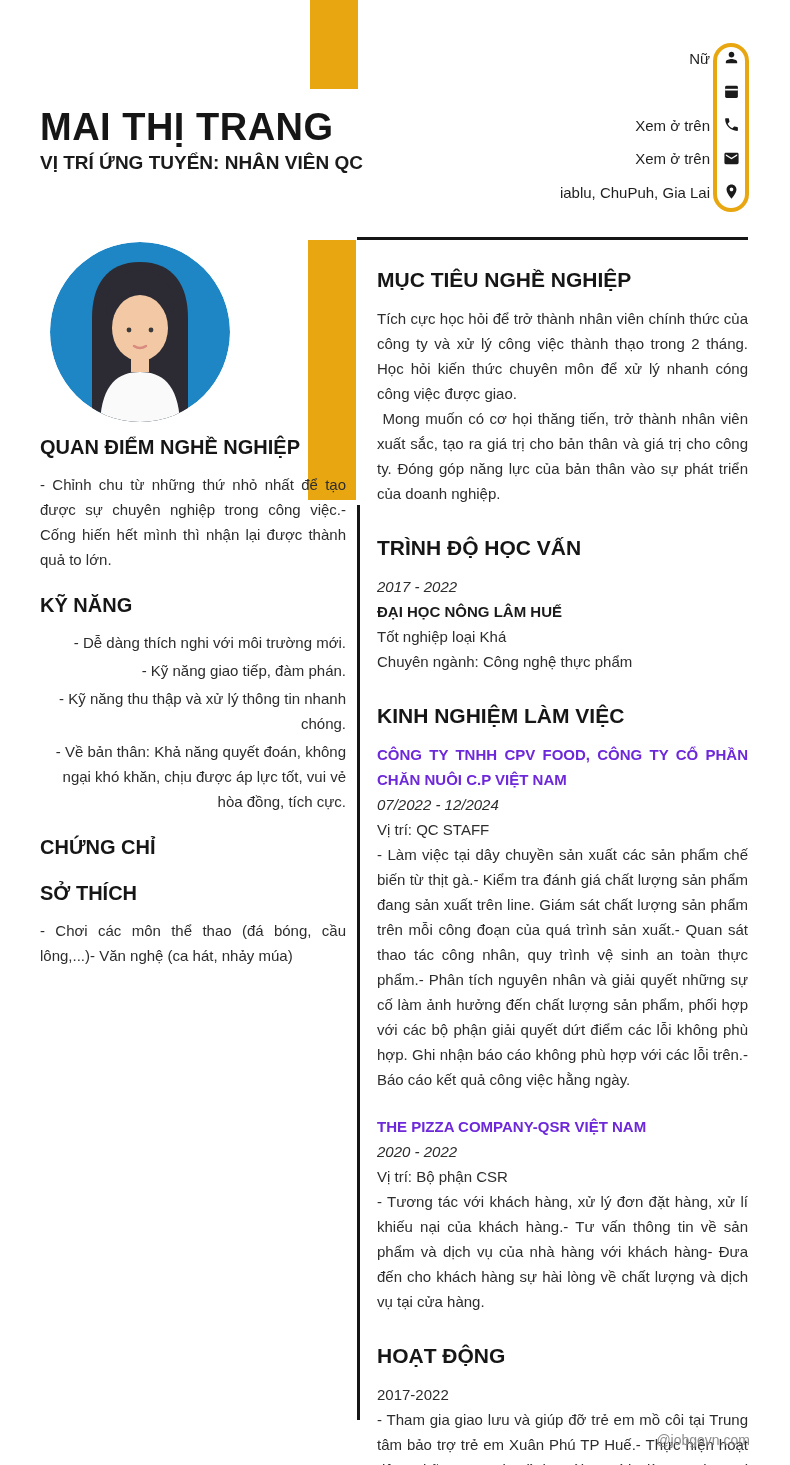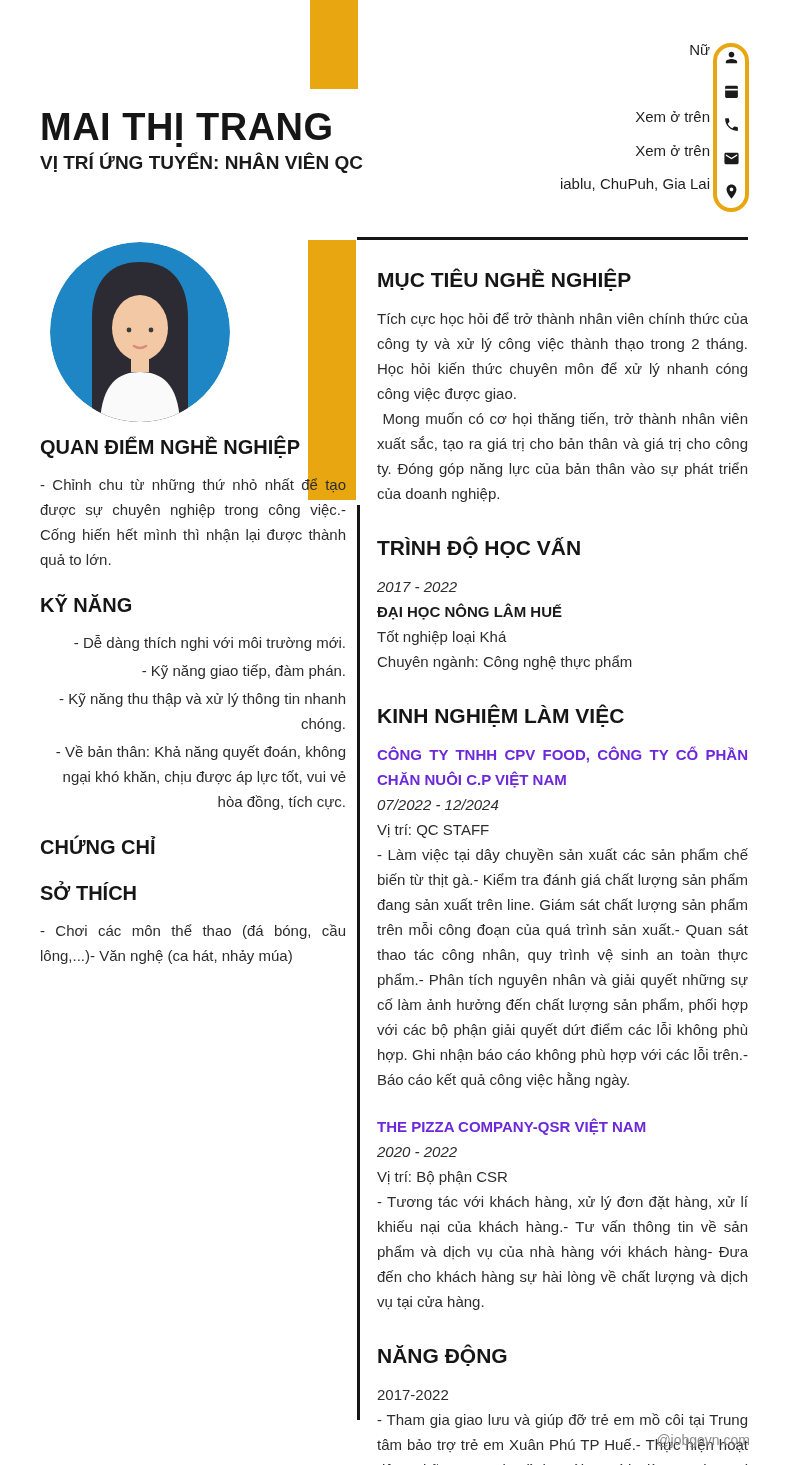--- a/index.html
+++ b/index.html
@@ -16,21 +16,21 @@
   
   .name { position: absolute; left: 40px; top: 104px; width: 340px;
           font-size: 38px; font-weight: bold; color: #161616; letter-spacing: 0.5px; line-height: 46px; }
   .position { position: absolute; left: 40px; top: 150px; width: 330px;
           font-size: 19px; font-weight: bold; color: #1b1b1b; line-height: 26px; }
 
   
   .contact-capsule { position: absolute; left: 713px; top: 43px; width: 36px; height: 169px;
           border: 4px solid #E8A711; border-radius: 18px; background: #fff; }
   .contact-row { position: absolute; left: 380px; width: 330px; height: 34px;
-          display: flex; align-items: flex-start; justify-content: flex-end; }
+          display: flex; align-items: center; justify-content: flex-end; }
   .contact-label { font-size: 15px; color: #1f1f1f; white-space: nowrap; }
   .contact-icon { position: absolute; left: 723px; width: 17px; height: 17px; display: flex;
           align-items: center; justify-content: center; }
   .contact-icon svg { width: 17px; height: 17px; fill: #1b1b1b; }
 
   
   .avatar { position: absolute; left: 50px; top: 242px; width: 180px; height: 180px;
           border-radius: 50%; overflow: hidden; }
   .avatar svg { display: block; width: 180px; height: 180px; }
 
@@ -179,21 +179,21 @@
 
       <div class="job">
         <div class="company">THE PIZZA COMPANY-QSR VIỆT NAM</div>
         <div class="job-line period-italic">2020 - 2022</div>
         <div class="job-line">Vị trí: Bộ phận CSR</div>
         <p class="body-text desc">- Tương tác với khách hàng, xử lý đơn đặt hàng, xử lí khiếu nại của khách hàng.- Tư vấn thông tin về sản phẩm và dịch vụ của nhà hàng với khách hàng- Đưa đến cho khách hàng sự hài lòng về chất lượng và dịch vụ tại cửa hàng.</p>
       </div>
     </section>
 
     <section>
-      <h2 class="rsec-title">NĂNG ĐỘNG</h2>
+      <h2 class="rsec-title">HOẠT ĐỘNG</h2>
       <div class="job-line">2017-2022</div>
       <p class="body-text desc">- Tham gia giao lưu và giúp đỡ trẻ em mồ côi tại Trung tâm bảo trợ trẻ em Xuân Phú TP Huế.- Thực hiện hoạt động "bữa cơm gia đình" với người già neo đơn tại chùa Tịnh Đức TP Huế.</p>
     </section>
   </div>
 
   <div class="watermark">@jobgovn.com</div>
 
 </div>
 
 </body></html>

